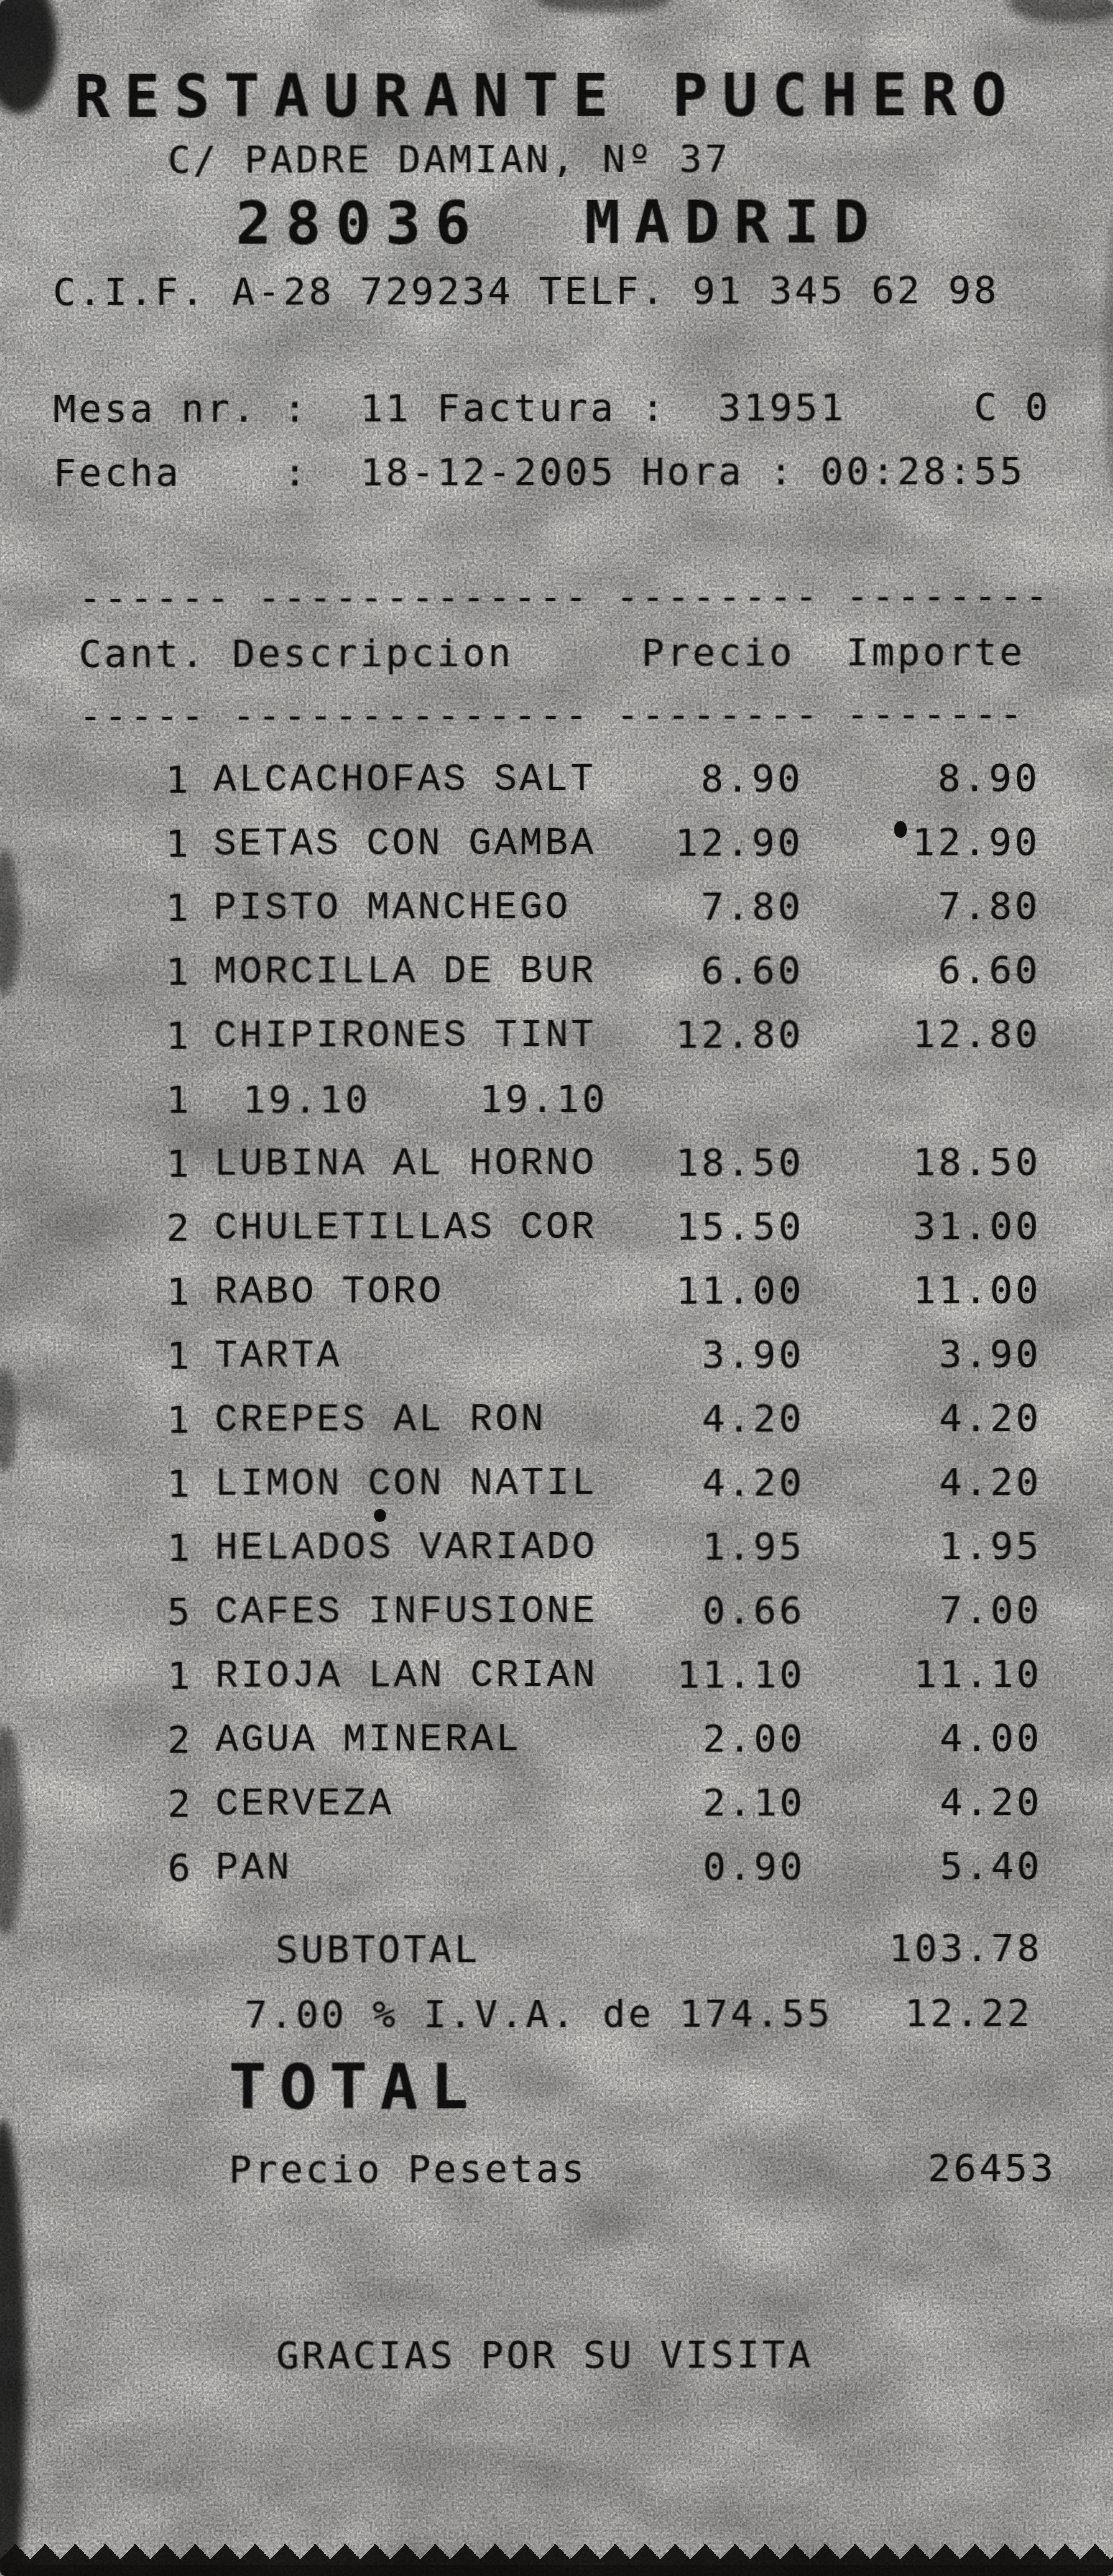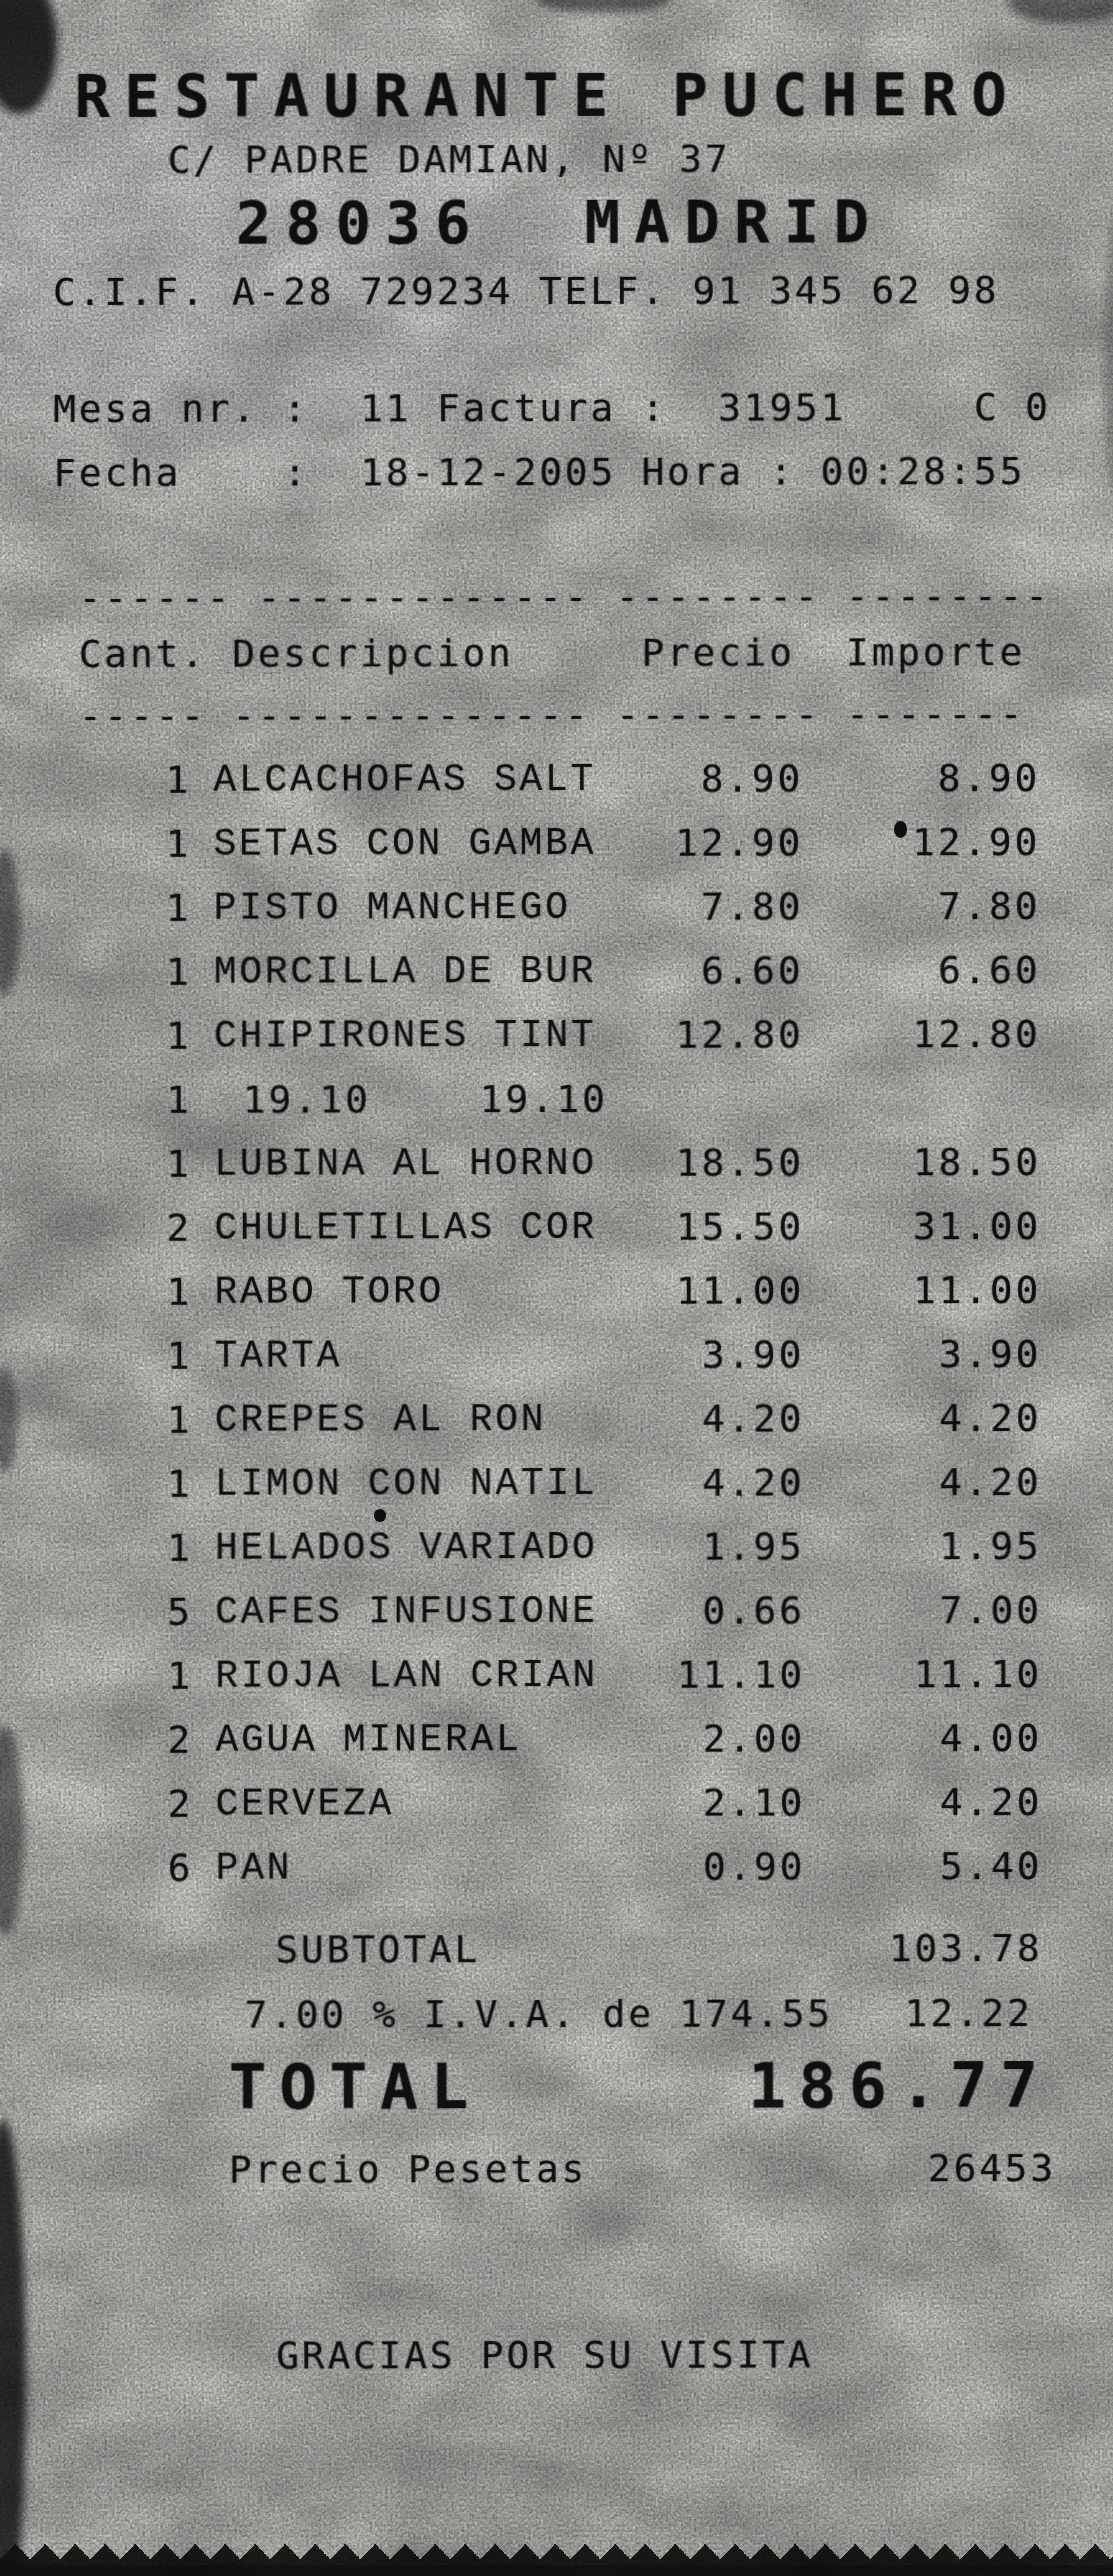--- a/index.html
+++ b/index.html
@@ -6,20 +6,21 @@
   .receipt {
     position:relative; width:1113px; height:2576px; overflow:hidden;
     font-family:"DejaVu Sans Mono","Liberation Mono",monospace;
     background-color:#eae9e5;
     background-image:
       repeating-linear-gradient(0deg, rgba(90,90,90,0.045) 0 1.8px, rgba(255,255,255,0) 1.8px 6.3px),
       radial-gradient(805px 447px at 22% 10%, rgba(255,255,255,0.55), rgba(255,255,255,0) 70%),
       radial-gradient(626px 805px at 0% 45%, rgba(60,60,60,0.10), rgba(0,0,0,0) 60%),
       radial-gradient(805px 1073px at 100% 75%, rgba(70,70,70,0.09), rgba(0,0,0,0) 60%),
       radial-gradient(1073px 715px at 50% 100%, rgba(60,60,60,0.13), rgba(0,0,0,0) 65%);
+    border-radius: 6px;
   }
   .print {
     position:absolute; inset:0; color:#181818;
     filter:blur(0.3px); transform:rotate(-0.12deg);
     text-shadow:0 0 1.8px rgba(40,40,40,0.45);
   }
   .line { position:absolute; white-space:pre; font-size:38px; letter-spacing:2.7px; line-height:50px; }
   .xl   { font-size:59px; letter-spacing:14.3px; font-weight:700; line-height:66px; }
   .l-name  { top:63px;  left:77px;  }
   .l-addr  { top:134px; left:170px; }
@@ -193,21 +194,20 @@
     <div class="trow t-sub">
       <span>SUBTOTAL</span>
       <span>103.78</span>
     </div>
     <div class="trow t-iva">
       <span>7.00 % I.V.A. de 174.55</span>
       <span>12.22</span>
     </div>
     <div class="trow t-tot">
       <span>TOTAL</span>
-      <span>186.77</span>
     </div>
     <div class="trow t-pes">
       <span>Precio Pesetas</span>
       <span>26453</span>
     </div>
 
     <div class="line l-gracias">GRACIAS POR SU VISITA</div>
   </div>
 
   <div class="inkdot d1"></div>

